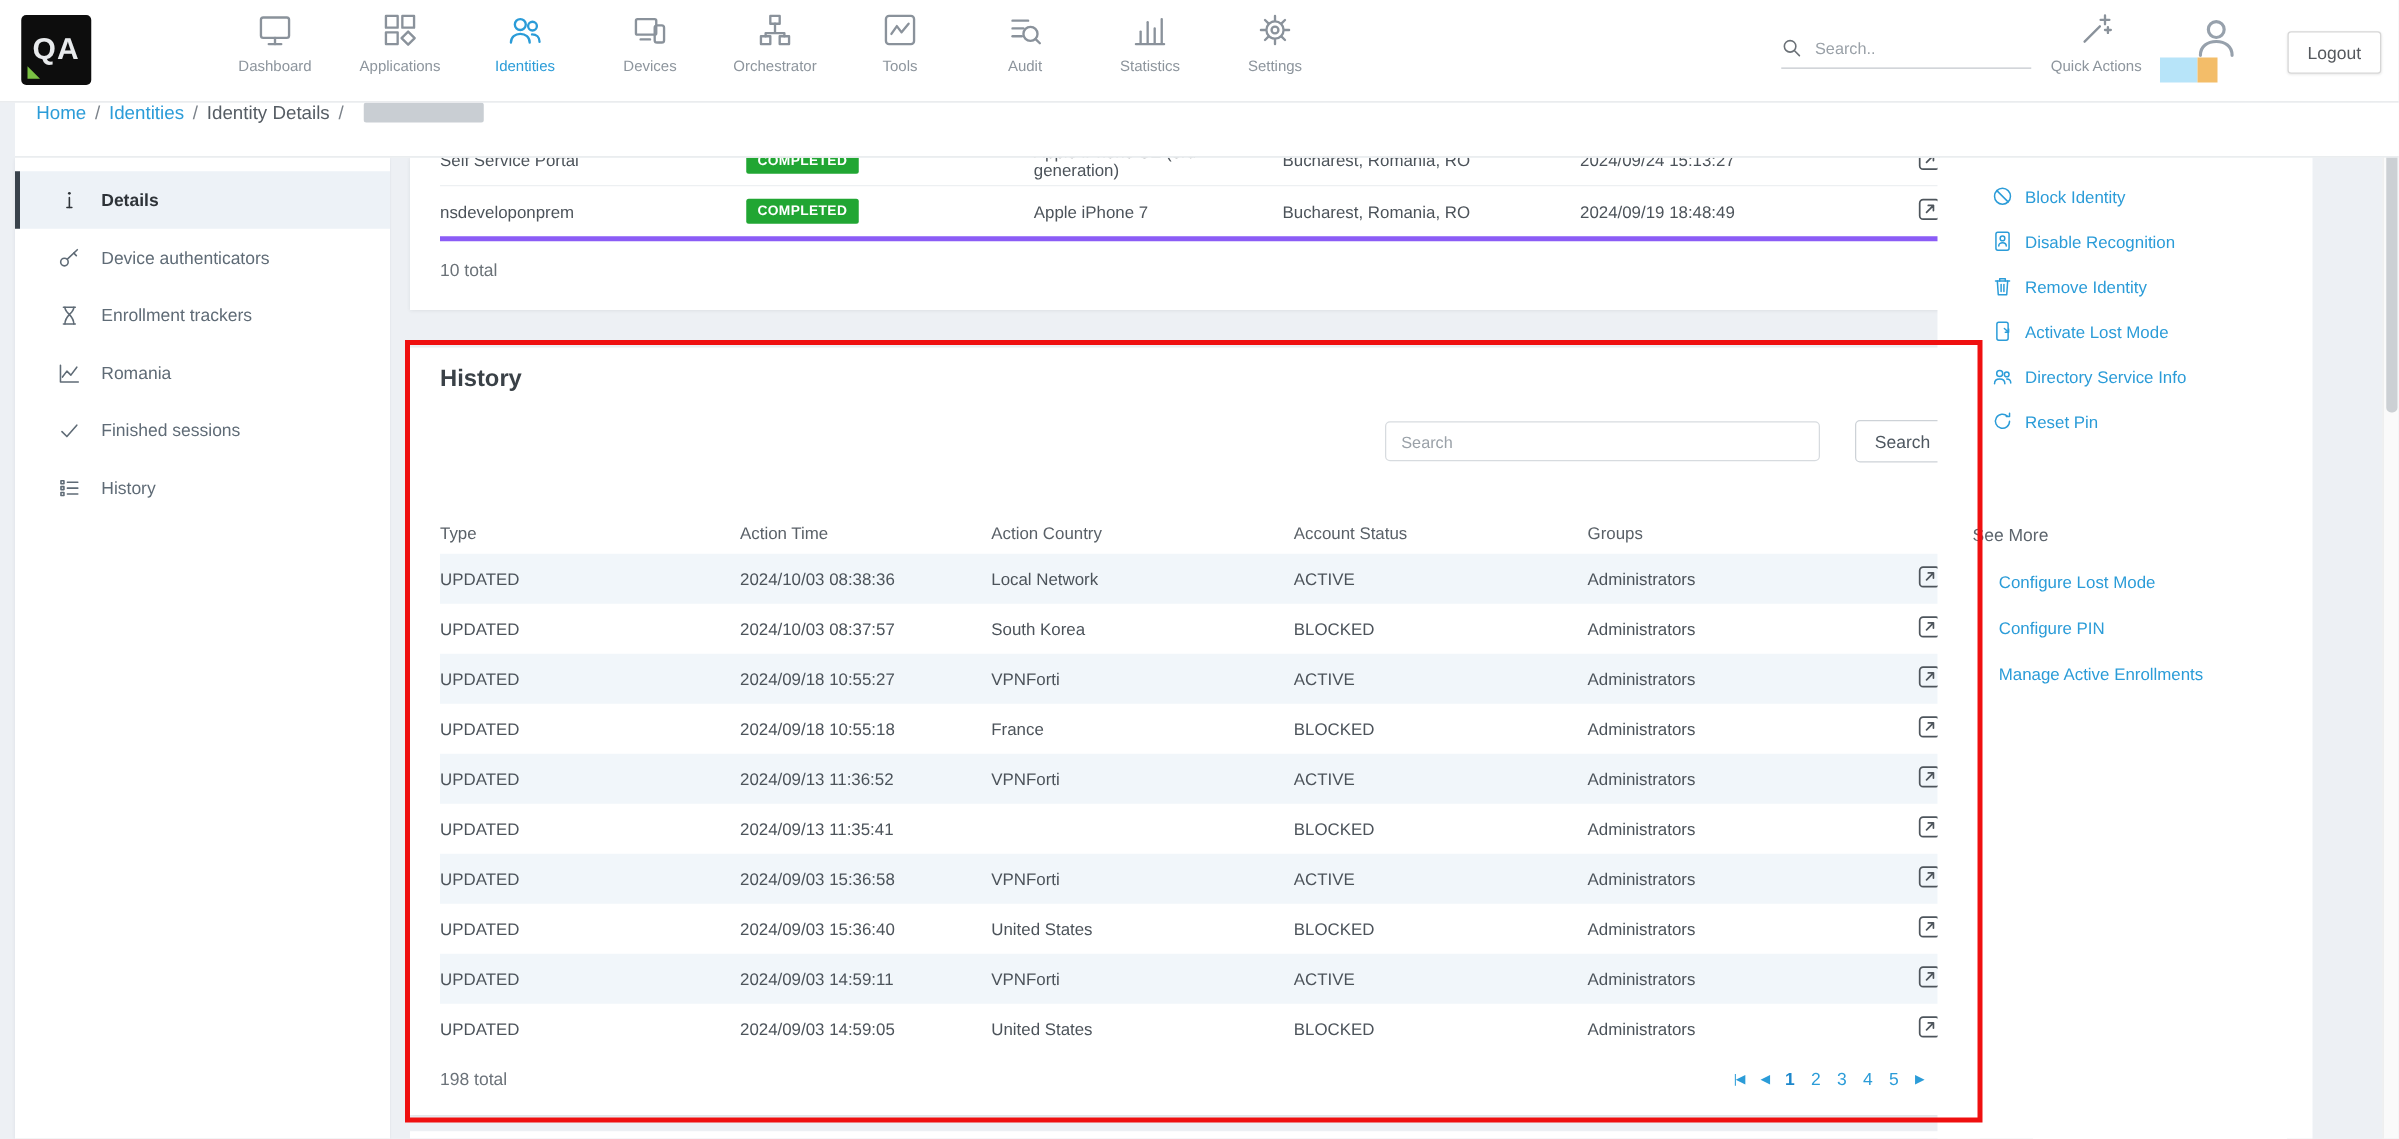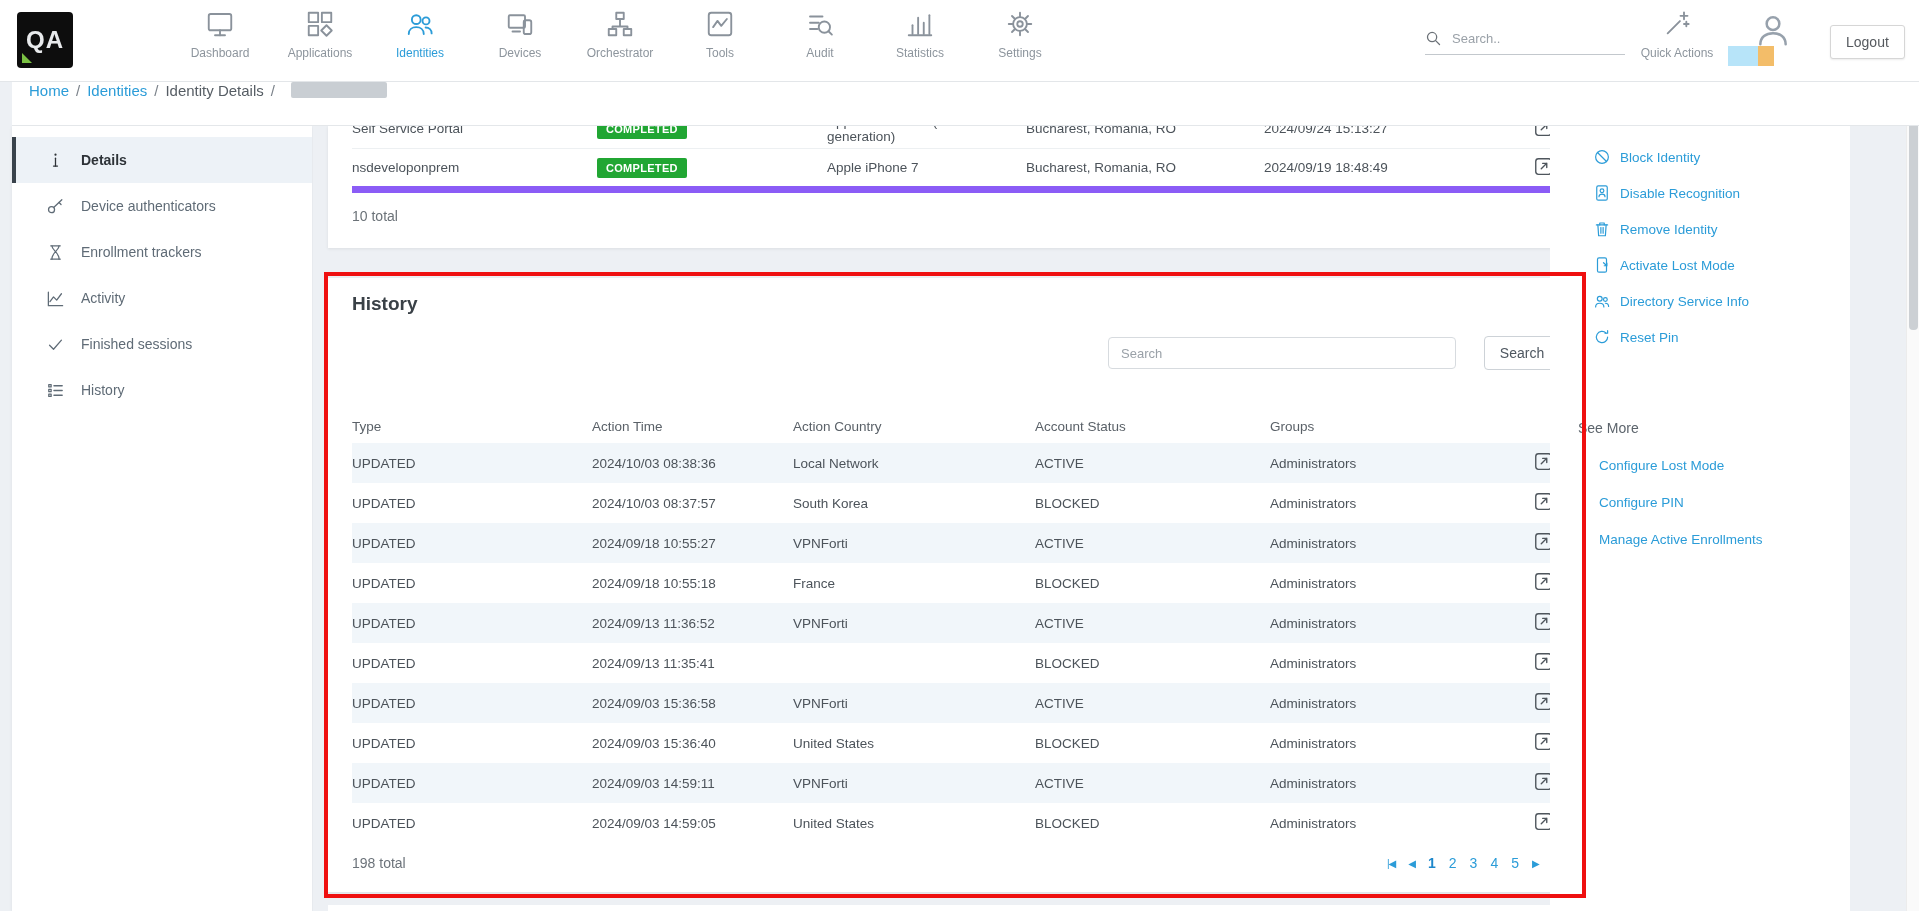--- a/index.html
+++ b/index.html
@@ -42,21 +42,21 @@
   .side-item svg { width:19px; height:19px; stroke:#5f6b76; fill:none; stroke-width:1.6; stroke-linecap:round; stroke-linejoin:round; flex:0 0 auto; }
   .side-item.active { background:#edf2f7; border-left:4px solid #39424b; color:#2e3338; font-weight:bold; }
   .side-item.active svg { stroke:#2e3338; }
 
   
   .center { position:absolute; left:313px; top:126px; width:1293px; height:785px; background:#edf0f4; overflow:hidden; }
   .card { position:absolute; left:15px; width:1256px; background:#fff; box-shadow:0 1px 3px rgba(40,50,60,.09); }
   .card1 { top:0; height:122px; overflow:hidden; padding:0 24px; }
   .s-row { display:grid; grid-template-columns:245px 230px 199px 238px 256px 1fr; align-items:center; font-size:13.5px; color:#4c535a; }
   .s-row.partial { height:40px; margin-top:-17px; border-bottom:1px solid #edf0f2; }
-  .s-row.full { height:44px; border-bottom:7px solid #8b5cf6; }
+  .s-row.full { height:44px; border-bottom:4px solid #8b5cf6; }
   .badge { display:inline-block; background:#21a633; color:#fff; font-size:11px; font-weight:bold; padding:4px 9px; border-radius:2px; letter-spacing:.3px; }
   .total-line { margin-top:15px; font-size:14px; color:#6b7278; }
   .cell-actions { display:flex; justify-content:flex-end; padding-right:4px; }
   .icon-btn { width:24px; height:24px; background:none; border:none; cursor:pointer; padding:0; }
   .icon-btn svg { width:22px; height:22px; stroke:#4e555c; fill:none; stroke-width:1.5; stroke-linecap:round; stroke-linejoin:round; }
 
   .annotation-box { position:absolute; left:11px; top:146px; width:1262px; height:626px; border:4px solid #ef1010; z-index:6; pointer-events:none; }
   .card2 { top:152px; height:614px; padding:14px 24px 0; }
   .hist-title { font-size:19px; font-weight:bold; color:#3a4147; line-height:24px; }
   .hist-search-row { margin-top:20px; display:flex; justify-content:flex-end; align-items:center; gap:28px; }
@@ -246,21 +246,21 @@
         <line x1="6" y1="20.5" x2="18" y2="20.5"></line>
         <path d="M7.5 3.5 C7.5 10 16.5 11 16.5 20.5 M16.5 3.5 C16.5 10 7.5 11 7.5 20.5"></path>
       </svg>
     <span>Enrollment trackers</span>
   </div>
   <div class="side-item">
     <svg viewBox="0 0 24 24">
         <polyline points="3,4 3,21 21,21"></polyline>
         <polyline points="5,16 9.5,10 13.5,14 19.5,6"></polyline>
       </svg>
-    <span>Activity</span>
+    <span>Romania</span>
   </div>
   <div class="side-item">
     <svg viewBox="0 0 24 24">
         <path d="M4.5 13 L9.5 18 L19.5 6.5"></path>
       </svg>
     <span>Finished sessions</span>
   </div>
   <div class="side-item">
     <svg viewBox="0 0 24 24">
         <rect x="3.5" y="4.5" width="3" height="3"></rect>

